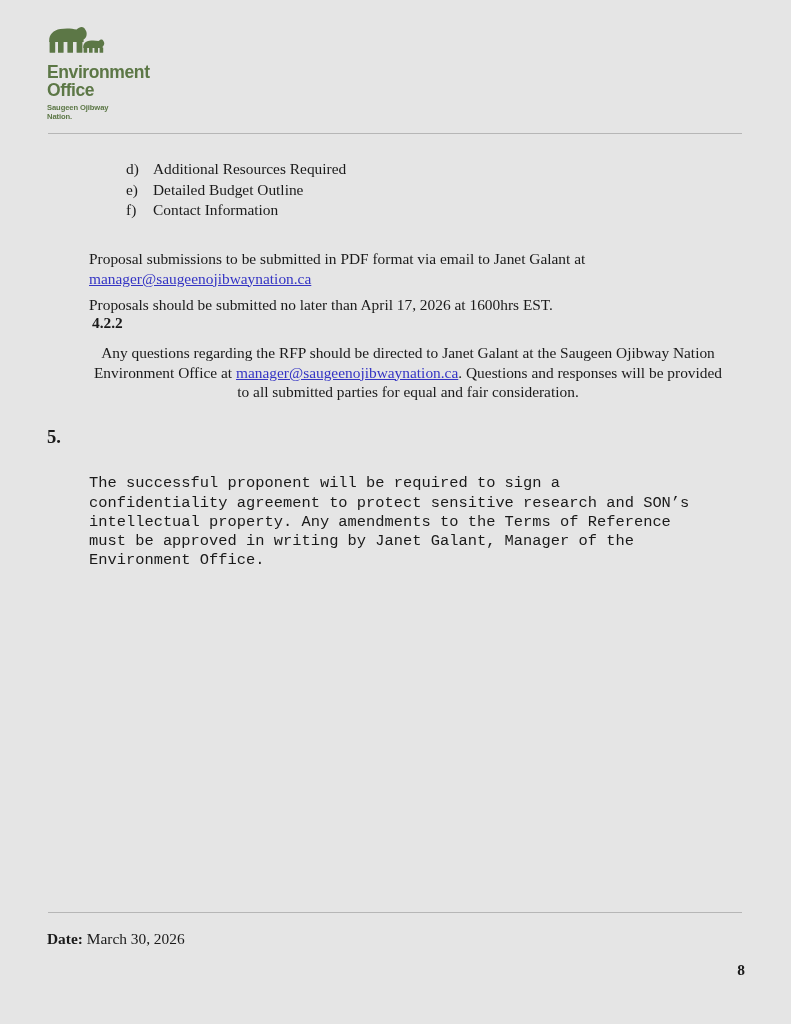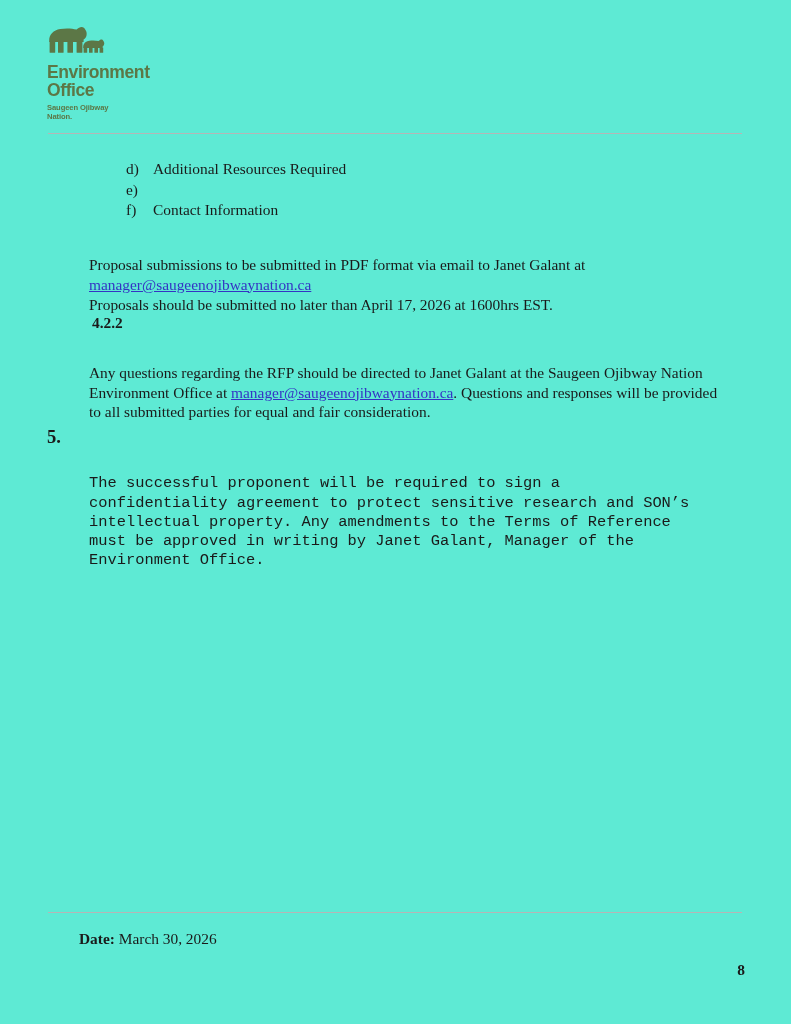--- a/index.html
+++ b/index.html
@@ -14,21 +14,21 @@
     position: relative;
     font-family: "Liberation Serif", "DejaVu Serif", serif;
     color: #1a1a1a;
     overflow: hidden;
   }
 
   .page {
     position: relative;
     width: 791px;
     height: 1024px;
-    background: #5eead4;
+    background: #e5e5e5;
   }
 
   
   .header {
     position: absolute;
     left: 0;
     top: 0;
     width: 791px;
     height: 140px;
   }
@@ -108,23 +108,23 @@
   }
 
   .para {
     position: absolute;
     left: 89px;
     width: 640px;
     font-size: 15.4px;
     line-height: 19.2px;
     text-align: left;
   }
-  .para-submission { top: 240px; width: 560px; }
+  .para-submission { top: 234px; width: 560px; }
   .para-deadline  { top: 280px; width: 560px; }
-  .para-questions { top: 348px; width: 638px; }
+  .para-questions { top: 328px; width: 638px; text-align: center; }
   .para-confidentiality { top: 459px; width: 612px; font-family: Liberation Mono, monospace; }
 
   .subheading {
     position: absolute;
     left: 92px;
     top: 313px;
     font-size: 15.4px;
     font-weight: bold;
     line-height: 20px;
     display: flex;
@@ -156,21 +156,20 @@
   
   .footer-date {
     position: absolute;
     left: 47px;
     top: 929px;
     font-size: 15.4px;
     line-height: 20px;
   }
   .footer-date .lbl {
     font-weight: bold;
-    margin-left: 32px;
   }
   .page-number {
     position: absolute;
     left: 0;
     top: 960px;
     width: 745px;
     text-align: right;
     font-size: 15.4px;
     font-weight: bold;
     line-height: 20px;
@@ -231,20 +230,21 @@
 
   <div class="content">
 
     <div class="list-block">
       <div class="list-item">
         <span class="list-marker">d)</span>
         <span class="list-text">Additional Resources Required</span>
       </div>
       <div class="list-item">
         <span class="list-marker">e)</span>
+        <span class="list-text">Detailed Budget Outline</span>
       </div>
       <div class="list-item">
         <span class="list-marker">f)</span>
         <span class="list-text">Contact Information</span>
       </div>
     </div>
 
     <p class="para para-submission">
       <span>Proposal submissions to be submitted in PDF format via email to Janet Galant at </span><a class="maillink" href="#">manager@saugeenojibwaynation.ca</a>
     </p>

